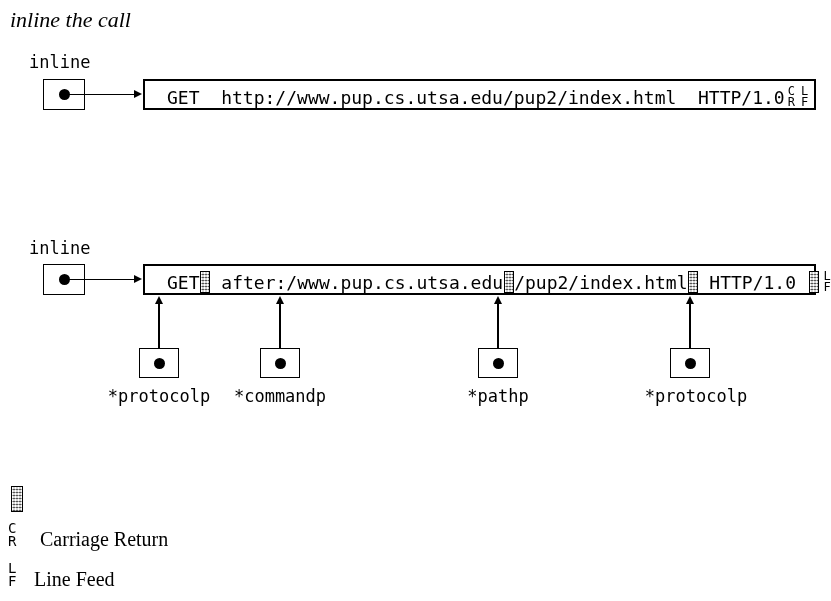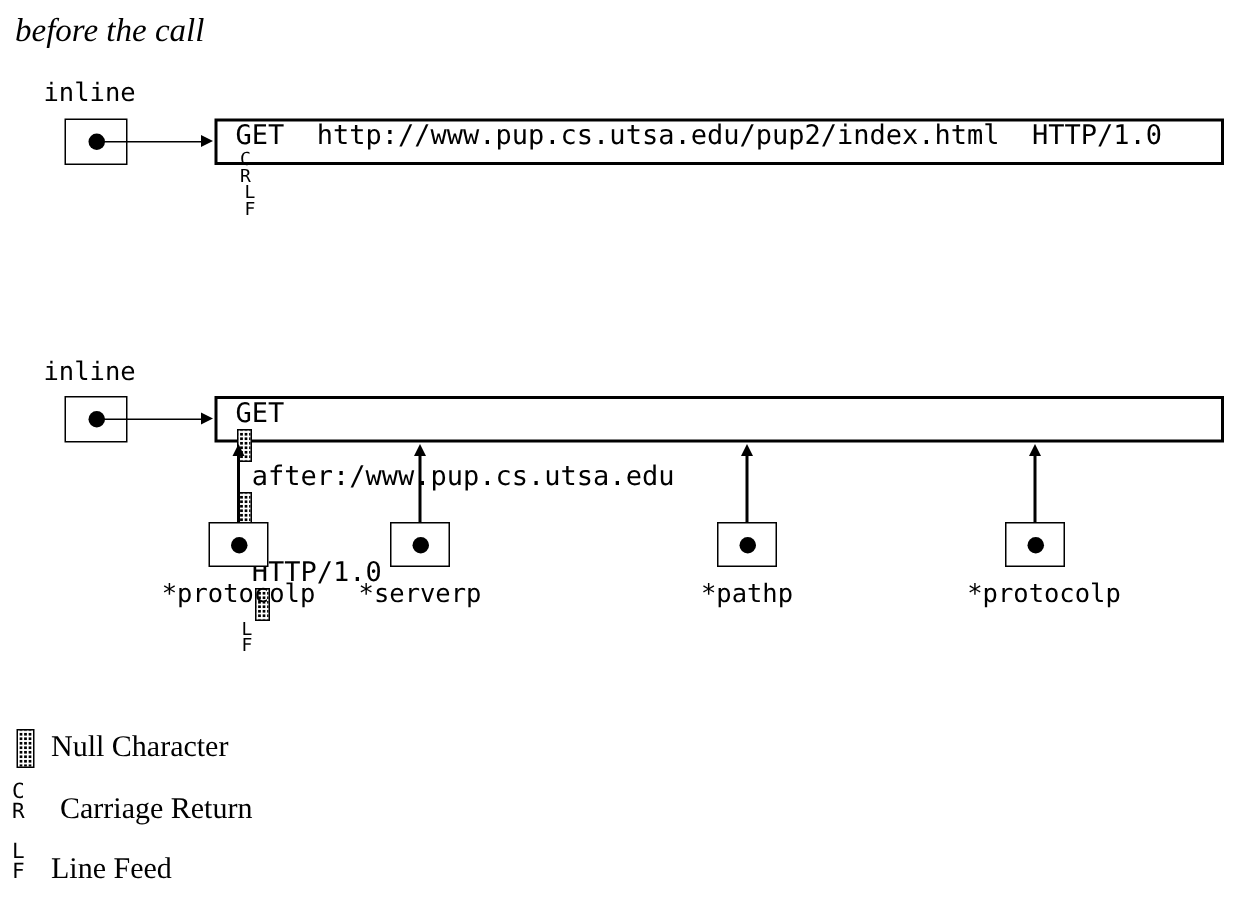--- a/index.html
+++ b/index.html
@@ -13,21 +13,21 @@
     font-style:italic; font-size:22px; line-height:24px; white-space:nowrap;
   }
   .mono { font-family:"DejaVu Sans Mono", monospace; font-size:17px; line-height:20px; white-space:nowrap; }
   .ptr-box {
     border:1.5px solid #000; box-sizing:border-box; background:#fff;
     display:flex; align-items:center; justify-content:center;
   }
   .dot { width:11px; height:11px; border-radius:50%; background:#000; flex:none; }
   .str-box {
     width:673px; height:31px; border:2px solid #000; box-sizing:border-box;
-    display:flex; align-items:flex-start; padding-left:12px; background:#fff;flex-direction:column;
+    display:flex; align-items:flex-end; padding-left:22px; background:#fff;
   }
   .str-text { white-space:pre; font-size:18px; line-height:20px; flex:none; }
   .null-block {
     width:10px; height:22px; margin:0 0.5px; border:1px solid #000; box-sizing:border-box;
     background-image:radial-gradient(circle, #000 0.9px, transparent 1.05px);
     background-size:3px 3px; background-position:0.5px 1px; background-color:#fff;
     flex:none;
   }
   .char-stack {
     display:inline-flex; flex-direction:column; align-items:center;
@@ -51,21 +51,21 @@
     border-left:4px solid transparent; border-right:4px solid transparent;
     border-bottom:8px solid #000;
   }
   .ptr-label { transform:translateX(-50%); }
 </style>
 </head>
 <body>
 
 <div class="canvas">
 
-  <div class="abs title" style="left:10px; top:8px;">before the call</div>
+  <div class="abs title" style="left:10px; top:8px;">inline the call</div>
 
   <div class="abs mono" style="left:29px; top:52px;">inline</div>
 
   <div class="abs ptr-box" style="left:43px; top:79px; width:42px; height:31px;">
     <span class="dot"></span>
   </div>
 
   <div class="abs h-line" style="left:64px; top:93.5px; width:70px;"></div>
   <div class="abs h-head" style="left:134px; top:90px;"></div>
 
@@ -89,20 +89,21 @@
   </div>
 
   <div class="abs h-line" style="left:64px; top:278.5px; width:70px;"></div>
   <div class="abs h-head" style="left:134px; top:275px;"></div>
 
   <div class="abs str-box" style="left:143px; top:264px;" id="after-string">
       <span class="str-text">GET</span>
       <span class="null-block"></span>
       <span class="str-text"> after:/www.pup.cs.utsa.edu</span>
       <span class="null-block"></span>
+      <span class="str-text">/pup2/index.html</span>
       <span class="null-block"></span>
       <span class="str-text"> HTTP/1.0</span>
       <span class="null-block" style="margin-left: 13px;"></span>
       <span class="char-stack" style="margin-left: 4px;">
         <span>L</span>
         <span>F</span>
       </span>
     </div>
 
   <div id="pointer-group">
@@ -110,37 +111,36 @@
       <div class="abs v-line" style="left: 158px; top: 303px; height: 60px;"></div>
       <div class="abs ptr-box" style="left: 139px; top: 348px; width: 40px; height: 30px;">
         <span class="dot"></span>
       </div>
       <div class="abs mono ptr-label" style="left: 159px; top: 386px;">*protocolp</div>
       <div class="abs v-head" style="left: 276px; top: 296px;"></div>
       <div class="abs v-line" style="left: 279px; top: 303px; height: 60px;"></div>
       <div class="abs ptr-box" style="left: 260px; top: 348px; width: 40px; height: 30px;">
         <span class="dot"></span>
       </div>
-      <div class="abs mono ptr-label" style="left: 280px; top: 386px;">*serverp</div>
+      <div class="abs mono ptr-label" style="left: 280px; top: 386px;">*commandp</div>
       <div class="abs v-head" style="left: 494px; top: 296px;"></div>
       <div class="abs v-line" style="left: 497px; top: 303px; height: 60px;"></div>
       <div class="abs ptr-box" style="left: 478px; top: 348px; width: 40px; height: 30px;">
         <span class="dot"></span>
       </div>
       <div class="abs mono ptr-label" style="left: 498px; top: 386px;">*pathp</div>
       <div class="abs v-head" style="left: 686px; top: 296px;"></div>
       <div class="abs v-line" style="left: 689px; top: 303px; height: 60px;"></div>
       <div class="abs ptr-box" style="left: 670px; top: 348px; width: 40px; height: 30px;">
         <span class="dot"></span>
       </div>
       <div class="abs mono ptr-label" style="left: 696px; top: 386px;">*protocolp</div>
     </div>
 
   <div class="abs null-block legend-null" style="left:10px; top:486px;"></div>
-  <div class="abs legend-label" style="left:34px; top:487px;">Null Character</div>
 
   <div class="abs char-stack legend-stack" style="left:8px; top:522px;">
     <span>C</span>
     <span>R</span>
   </div>
   <div class="abs legend-label" style="left:40px; top:528px;">Carriage Return</div>
 
   <div class="abs char-stack legend-stack" style="left:8px; top:562px;">
     <span>L</span>
     <span>F</span>

